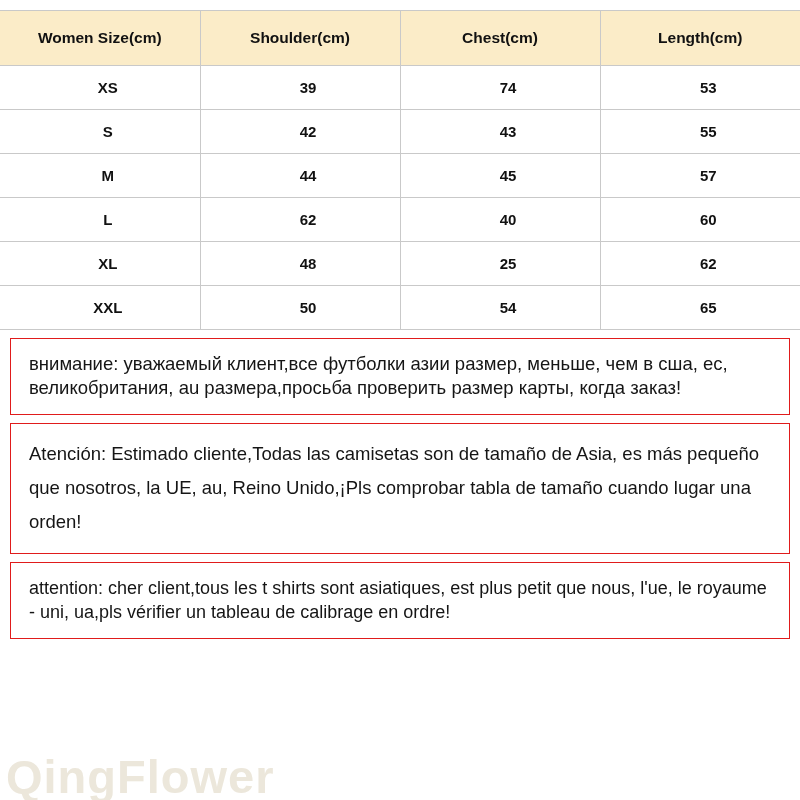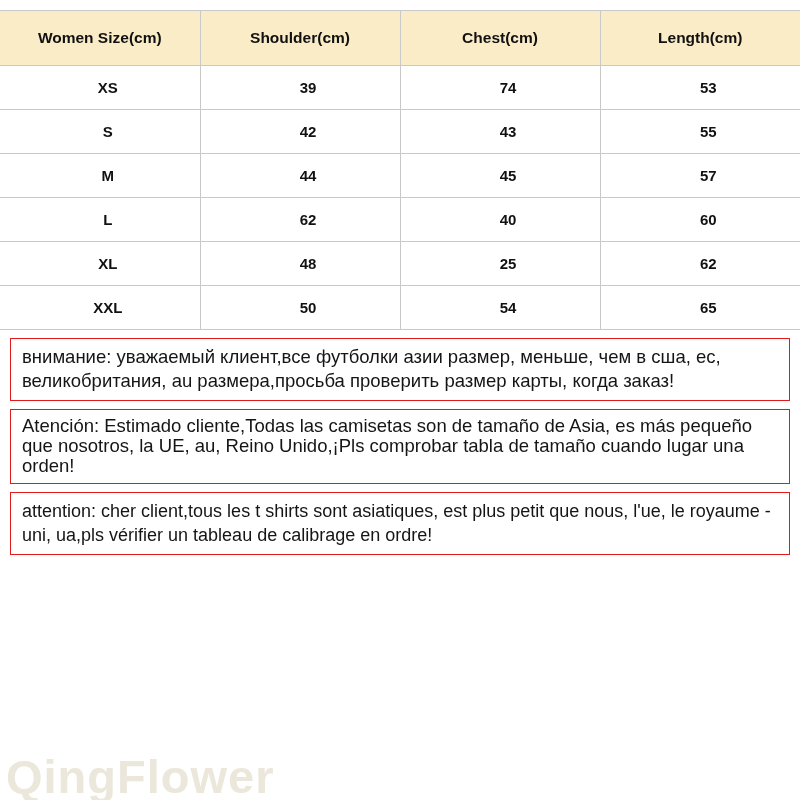--- a/index.html
+++ b/index.html
@@ -103,27 +103,27 @@
     z-index: 2;
     padding: 8px 10px 0 10px;
   }
   .notice {
     border: 1.5px solid #e01b1b;
     margin-bottom: 8px;
     padding: 5px 8px 6px 10px;
     box-sizing: border-box;
   }
   .notice p {
-    margin: 1px;
+    margin: 8px;
     font-size: 18px;
     line-height: 23.5px;
     color: #151515;
   }
   .notice.ru p { font-size: 18.5px; line-height: 24px; }
-  .notice.es p { font-size: 18.5px; line-height: 20px; }
+  .notice.es p { font-size: 18.5px; line-height: 34px; }
   .notice.fr p { font-size: 18px;   line-height: 24px; }
 </style>
 </head>
 <body>
 
 <div class="page">
 
   <div class="watermark top">QingFlower</div>
 
 

